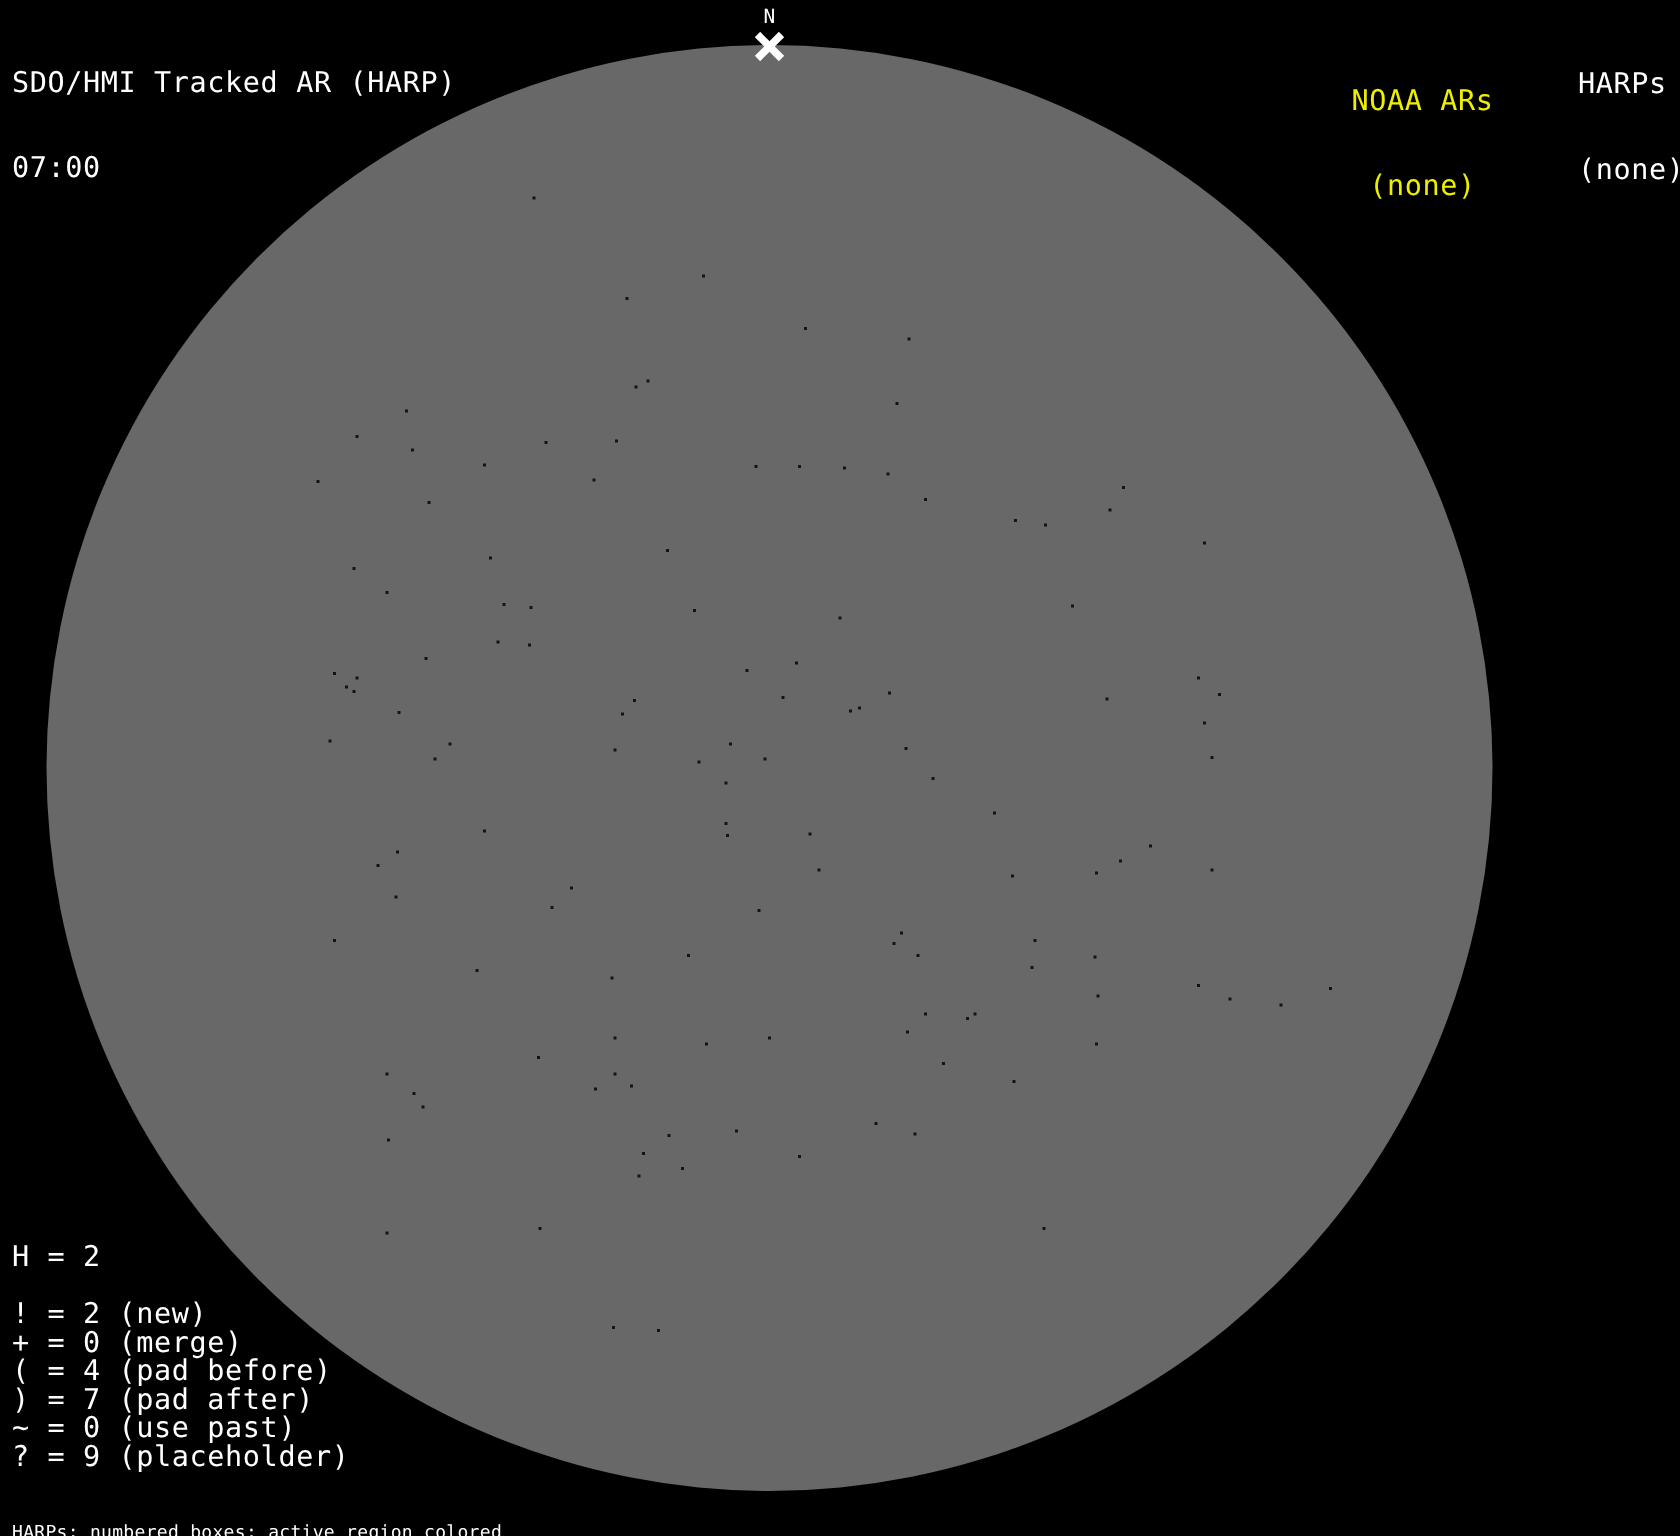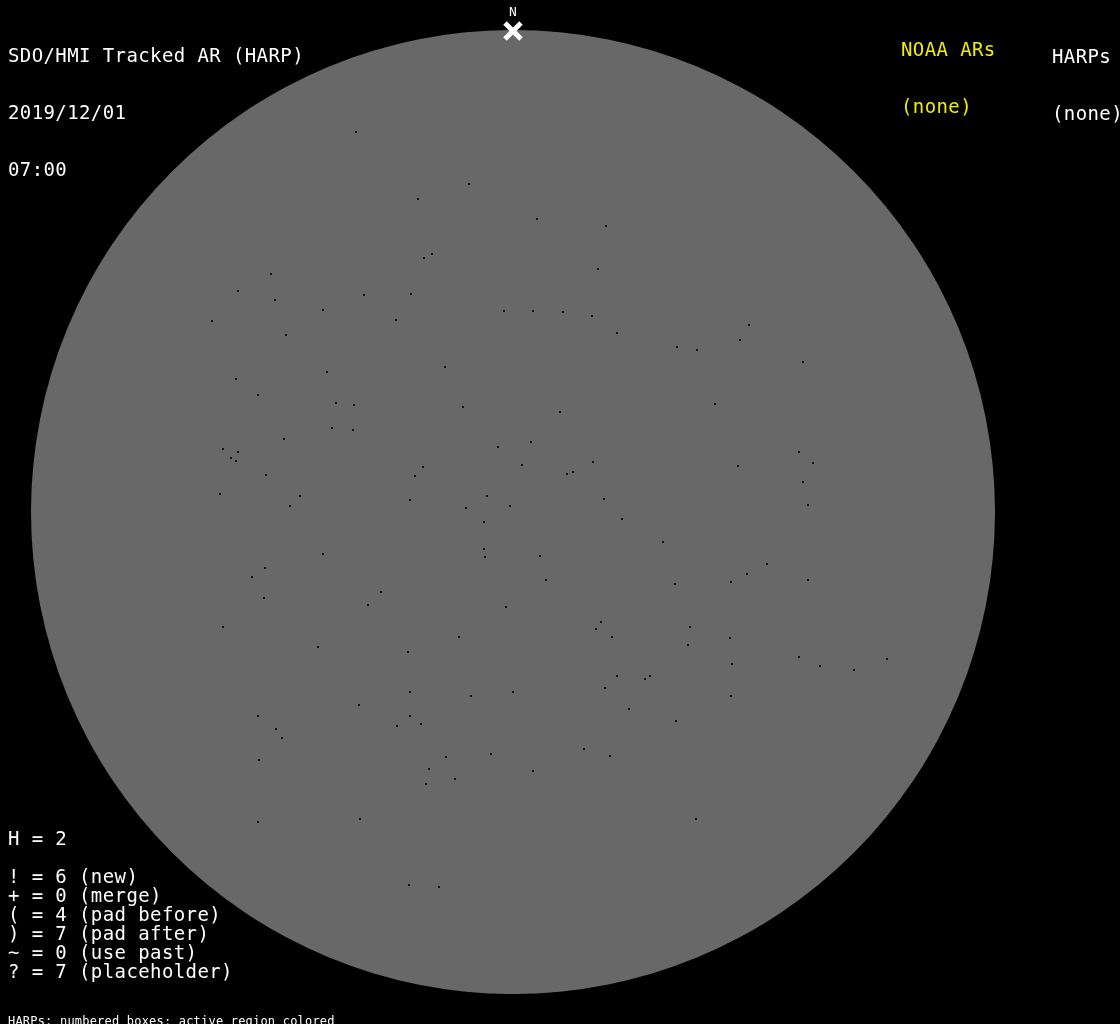--- a/index.html
+++ b/index.html
@@ -16,21 +16,21 @@
   .abs{position:absolute;}
   .big{font-size:19px;line-height:19px;letter-spacing:0.4px;white-space:pre;}
   .small{font-size:12px;line-height:12.5px;letter-spacing:0.2px;white-space:pre;}
   #sun-disk{
     left:31px;top:30px;width:964px;height:964px;border-radius:50%;
     background:var(--disk);
   }
   #speckle-layer{left:0;top:0;width:1120px;height:1024px;}
   .speckle{position:absolute;width:2px;height:2px;background:var(--speckle);}
   #title-block{left:8px;top:8px;}
-  #noaa-col{left:901px;top:2px;color:var(--accent);}
+  #noaa-col{left:901px;top:20px;color:var(--accent);text-align:center;}
   #harps-col{left:1052px;top:9px;}
   #north-label{left:500px;top:5px;width:26px;text-align:center;font-size:13px;line-height:14px;}
   #north-marker{left:502px;top:20px;}
   #harp-count{left:8px;top:829px;}
   #legend-lines{left:8px;top:867px;}
   #footer-block{left:8px;top:990px;}
 </style>
 </head>
 <body>
 
@@ -164,38 +164,37 @@
     <div class="speckle" style="left: 425px; top: 783px;"></div>
     <div class="speckle" style="left: 359px; top: 818px;"></div>
     <div class="speckle" style="left: 695px; top: 818px;"></div>
     <div class="speckle" style="left: 257px; top: 821px;"></div>
     <div class="speckle" style="left: 408px; top: 884px;"></div>
     <div class="speckle" style="left: 438px; top: 886px;"></div>
   </div>
 
 <div id="title-block" class="abs big">
   <div>SDO/HMI Tracked AR (HARP)</div>
-  <div>2019/12/01</div>
   <div>07:00</div>
 </div>
 
 <div id="noaa-col" class="abs big">
   <div>NOAA ARs</div>
   <div>(none)</div>
 </div>
 <div id="harps-col" class="abs big">
   <div>HARPs</div>
   <div>(none)</div>
 </div>
 
 <div id="north-label" class="abs">N</div>
 <svg id="north-marker" class="abs" width="22" height="22">
   <line x1="3" y1="3" x2="19" y2="19" stroke="#ffffff" stroke-width="5"></line>
   <line x1="19" y1="3" x2="3" y2="19" stroke="#ffffff" stroke-width="5"></line>
 </svg>
 
 <div id="harp-count" class="abs big">H = 2</div>
-<div id="legend-lines" class="abs big"><div>! = 6 (new)</div><div>+ = 0 (merge)</div><div>( = 4 (pad before)</div><div>) = 7 (pad after)</div><div>~ = 0 (use past)</div><div>? = 7 (placeholder)</div></div>
+<div id="legend-lines" class="abs big"><div>! = 2 (new)</div><div>+ = 0 (merge)</div><div>( = 4 (pad before)</div><div>) = 7 (pad after)</div><div>~ = 0 (use past)</div><div>? = 9 (placeholder)</div></div>
 
 <div id="footer-block" class="abs small">
   <div>HARPs: numbered boxes; active region colored</div>
   
 </div>
 
 </body></html>

